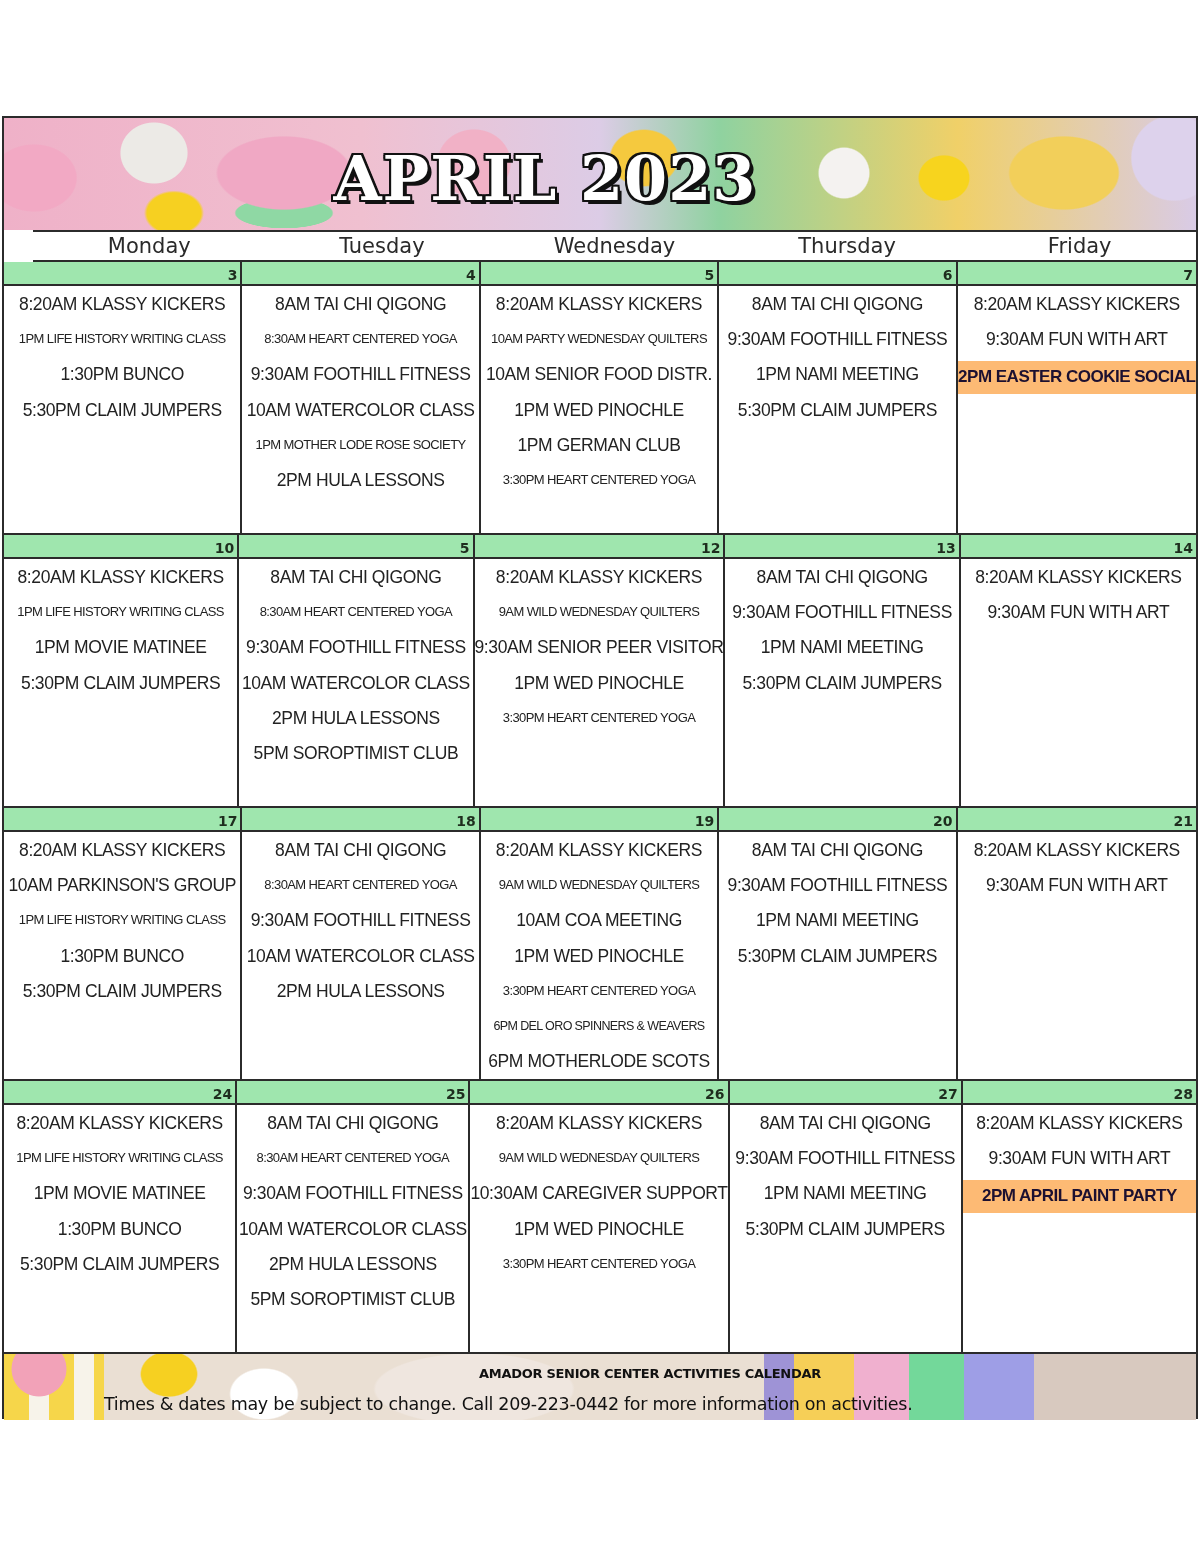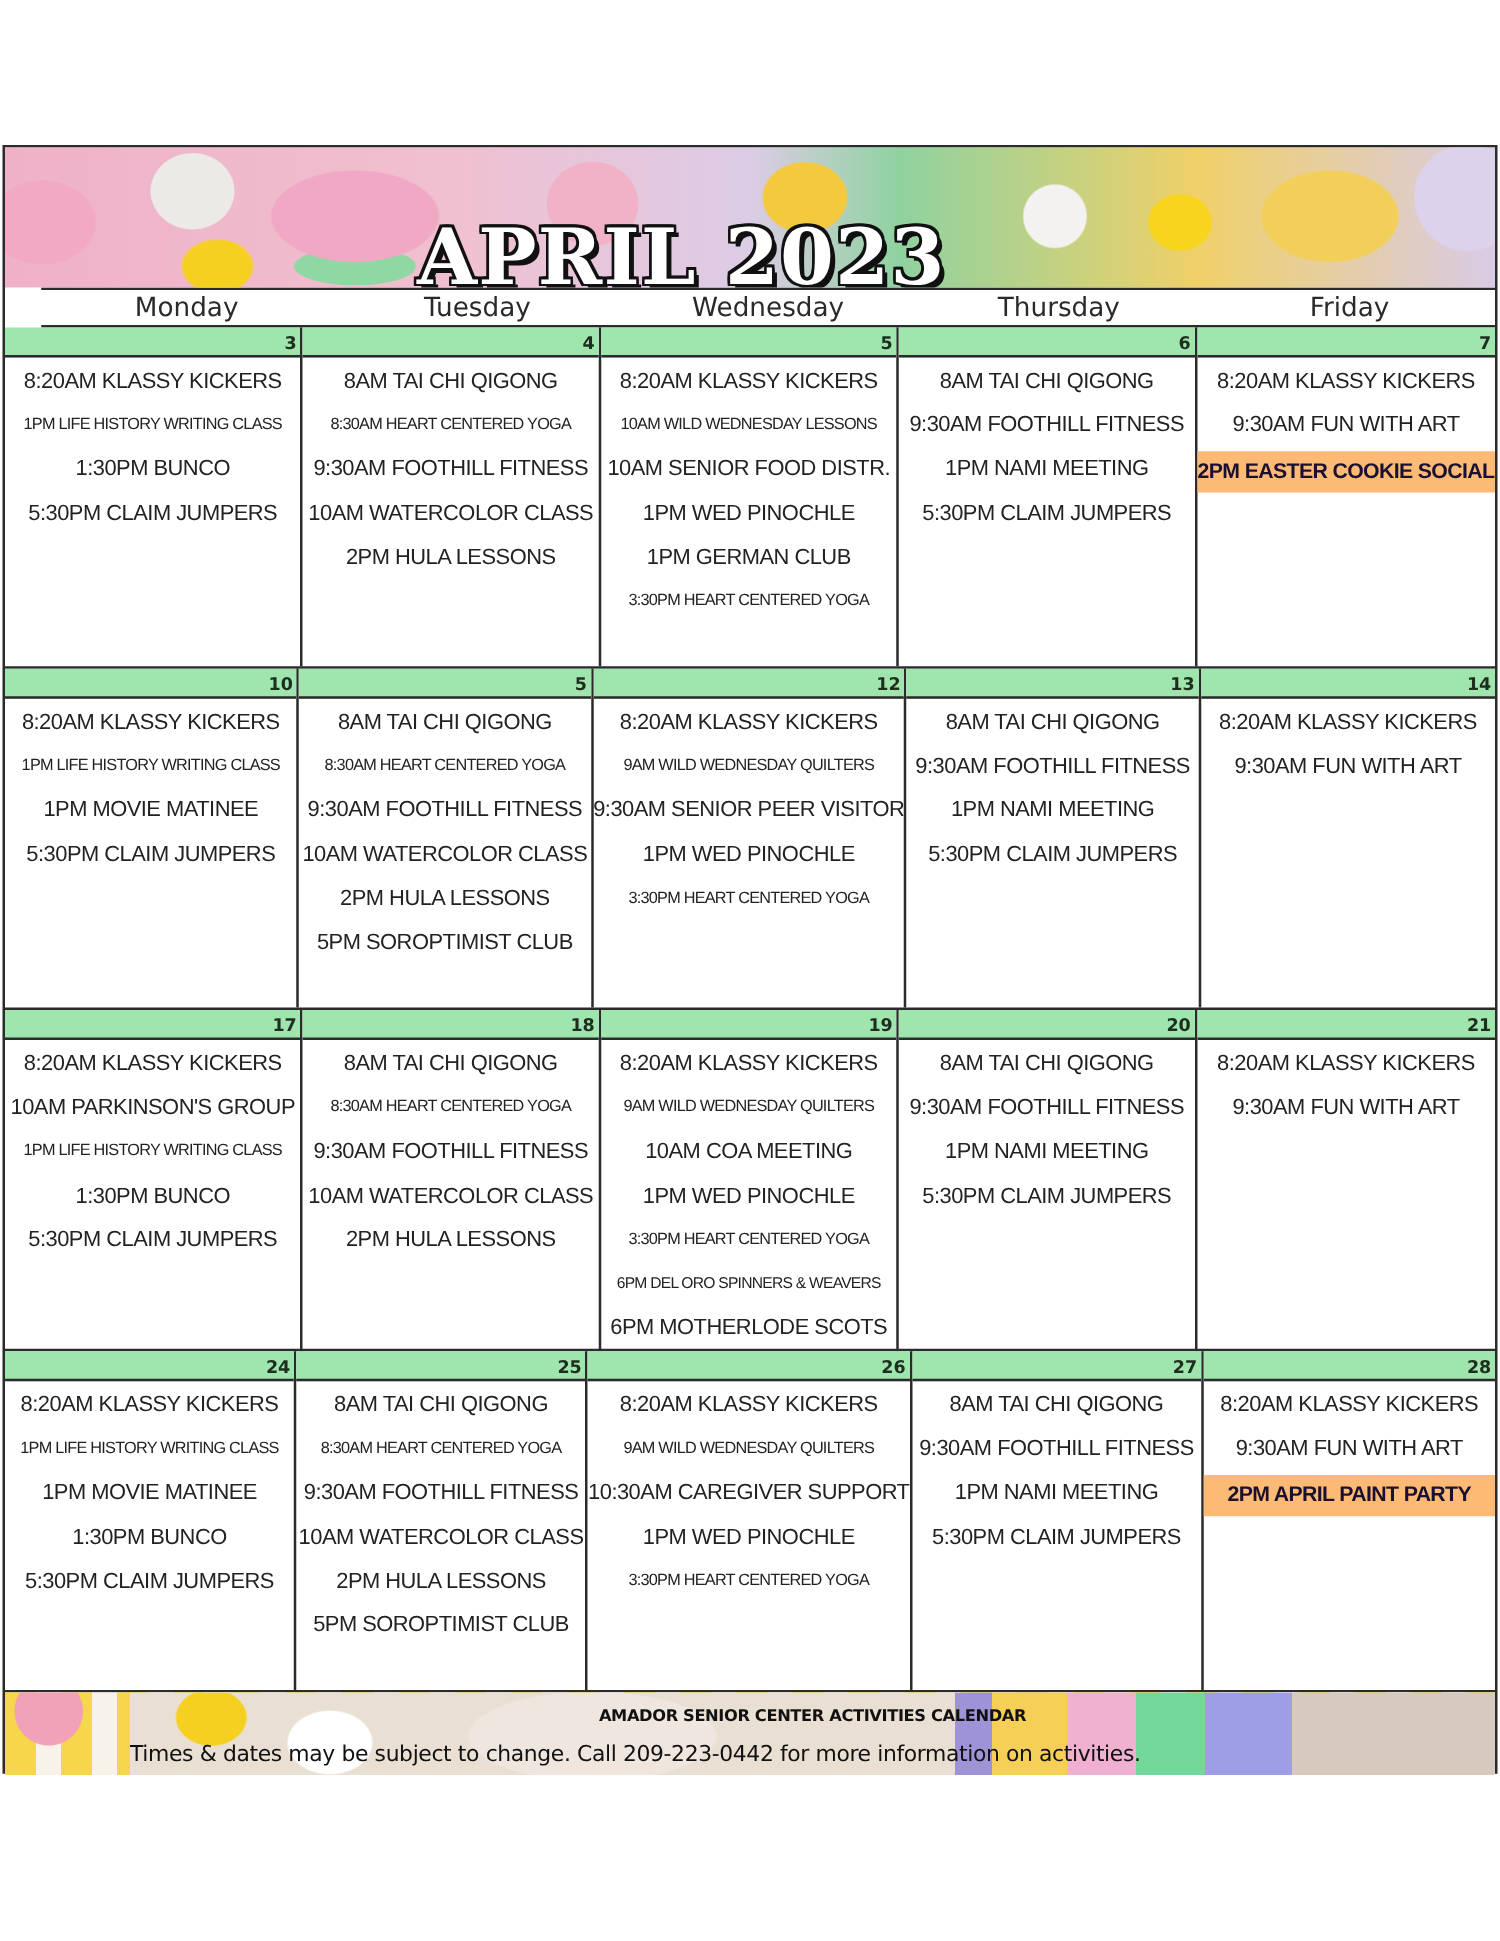--- a/index.html
+++ b/index.html
@@ -28,21 +28,20 @@
         radial-gradient(ellipse 70px 70px at 1170px 40px, #ddd2ec 60%, transparent 62%),
         linear-gradient(90deg, #efb1c8 0%, #f0c0d0 30%, #dccce6 50%, #8fd2a0 60%, #f0d068 80%, #d9cbe6 100%);
     }
     .banner-title {
       position: absolute; left: 0; right: 0; top: 24px; text-align: center;
       font-family: "DejaVu Serif", serif; font-weight: bold; font-size: 62px; letter-spacing: 1px;
       color: #ffffff; padding-right: 110px;
       text-shadow:
         -2px -2px 0 #111, 2px -2px 0 #111, -2px 2px 0 #111, 2px 2px 0 #111,
         0 -2px 0 #111, 0 2px 0 #111, -2px 0 0 #111, 2px 0 0 #111, 4px 4px 0 #111;
-      margin-top: 27px;
     }
 
     
     .dow-row {
       display: grid; grid-template-columns: repeat(5, 1fr);
       height: 32px; border-top: 2px solid #2b2b2b; border-bottom: 2px solid #2b2b2b; margin-left: 29px;
     }
     .dow {
       text-align: center; font-family: "DejaVu Sans", sans-serif; font-size: 21px;
       line-height: 28px; color: #2a2a2a;
@@ -125,28 +124,29 @@
             <div class="event">5:30PM CLAIM JUMPERS</div>
           </div>
         </div>
         <div class="day">
           <div class="day-num">4</div>
           <div class="events">
             <div class="event">8AM TAI CHI QIGONG</div>
             <div class="event small">8:30AM HEART CENTERED YOGA</div>
             <div class="event">9:30AM FOOTHILL FITNESS</div>
             <div class="event">10AM WATERCOLOR CLASS</div>
+            <div class="event small">1PM MOTHER LODE ROSE SOCIETY</div>
             <div class="event">2PM HULA LESSONS</div>
           </div>
         </div>
         <div class="day">
           <div class="day-num">5</div>
           <div class="events">
             <div class="event">8:20AM KLASSY KICKERS</div>
-            <div class="event small">10AM WILD WEDNESDAY LESSONS</div>
+            <div class="event small">10AM PARTY WEDNESDAY QUILTERS</div>
             <div class="event">10AM SENIOR FOOD DISTR.</div>
             <div class="event">1PM WED PINOCHLE</div>
             <div class="event">1PM GERMAN CLUB</div>
             <div class="event small">3:30PM HEART CENTERED YOGA</div>
           </div>
         </div>
         <div class="day">
           <div class="day-num">6</div>
           <div class="events">
             <div class="event">8AM TAI CHI QIGONG</div>

